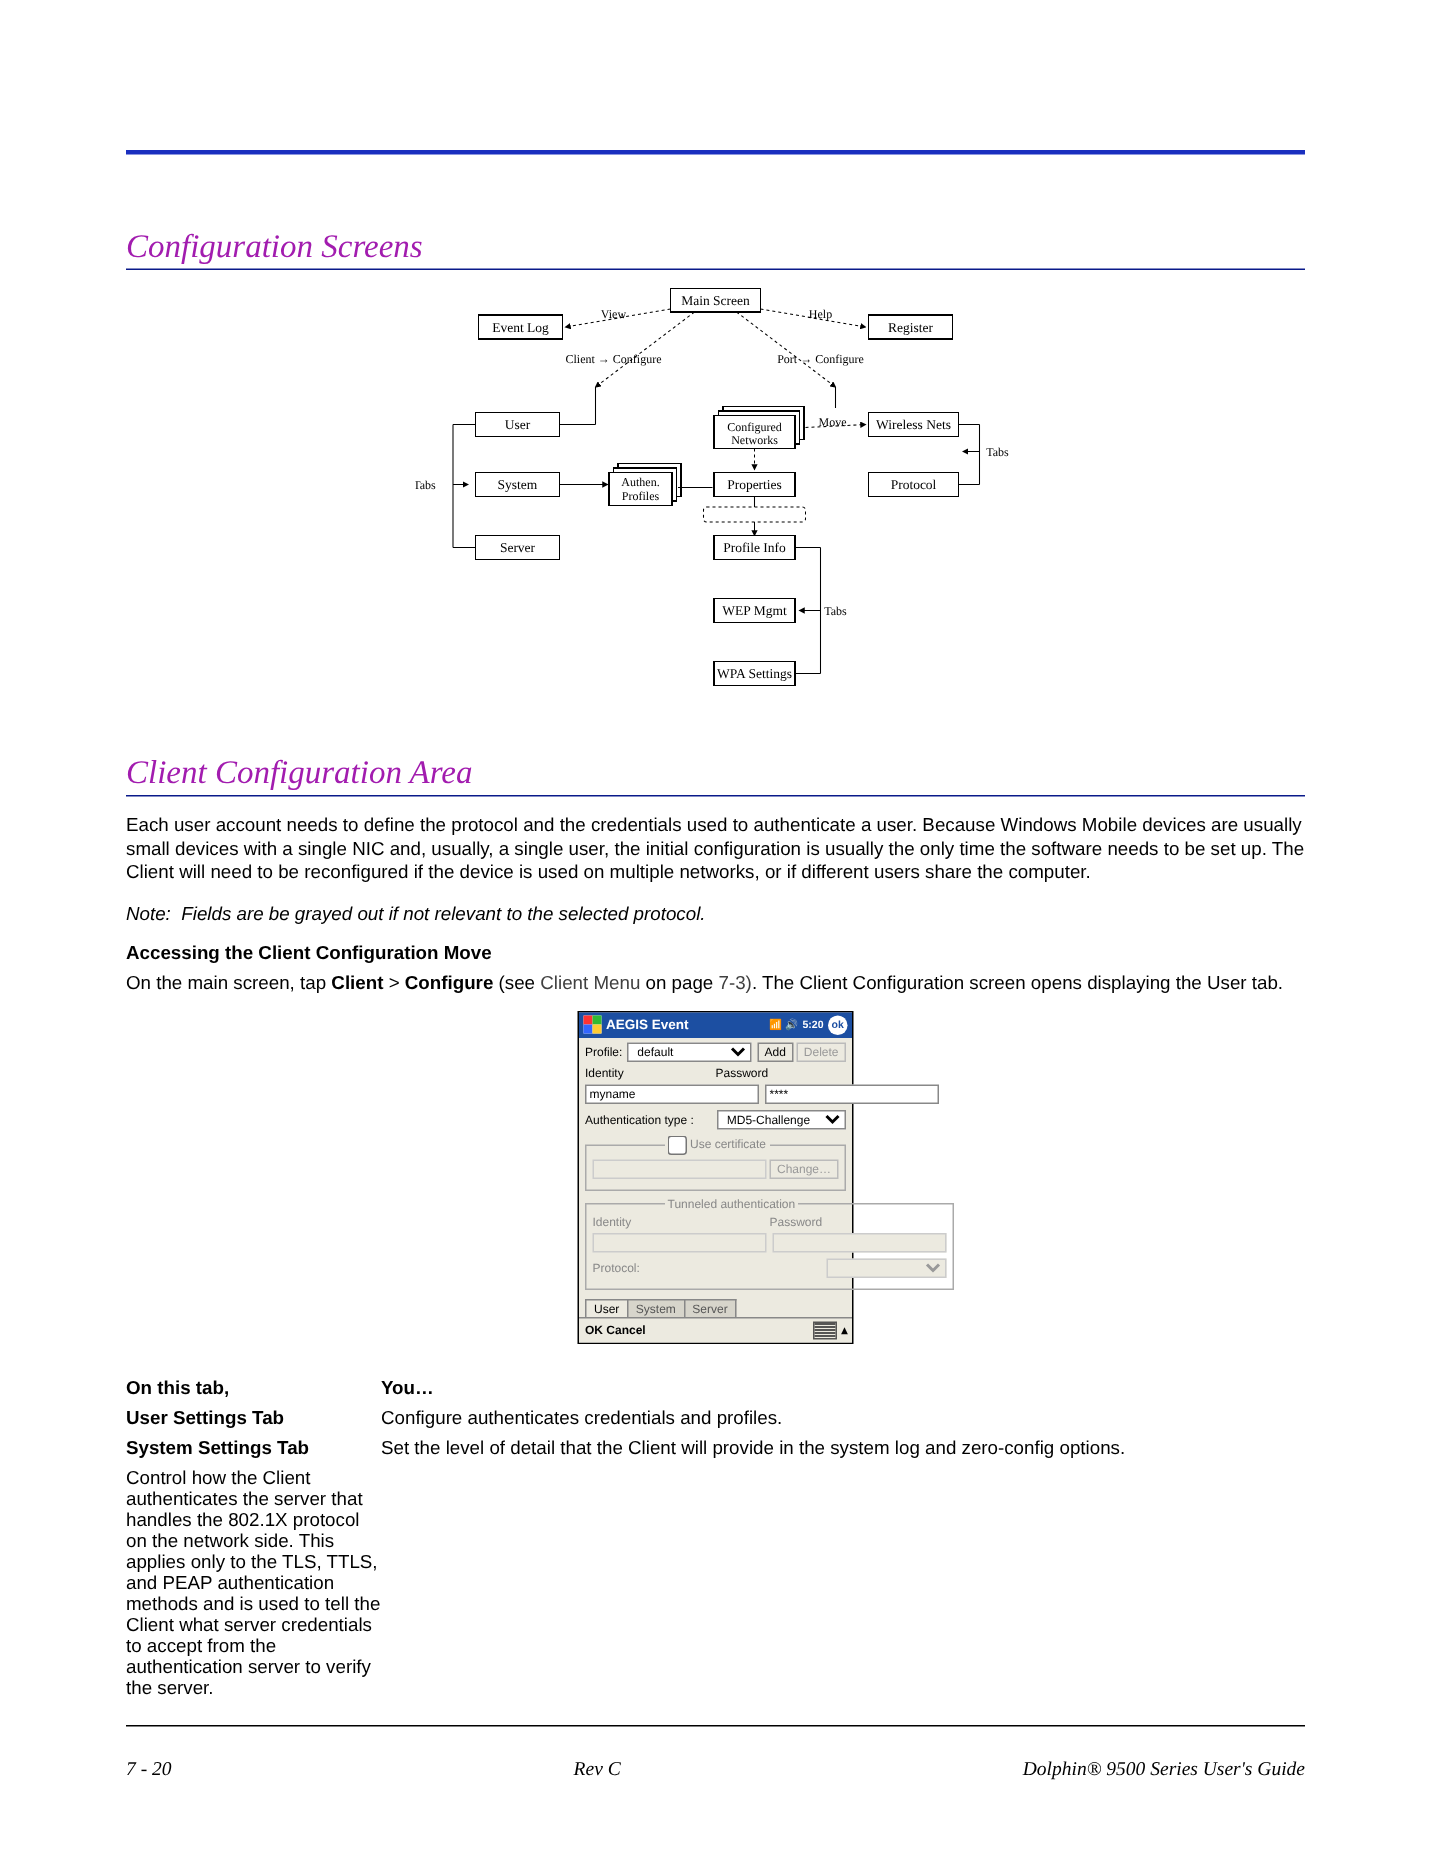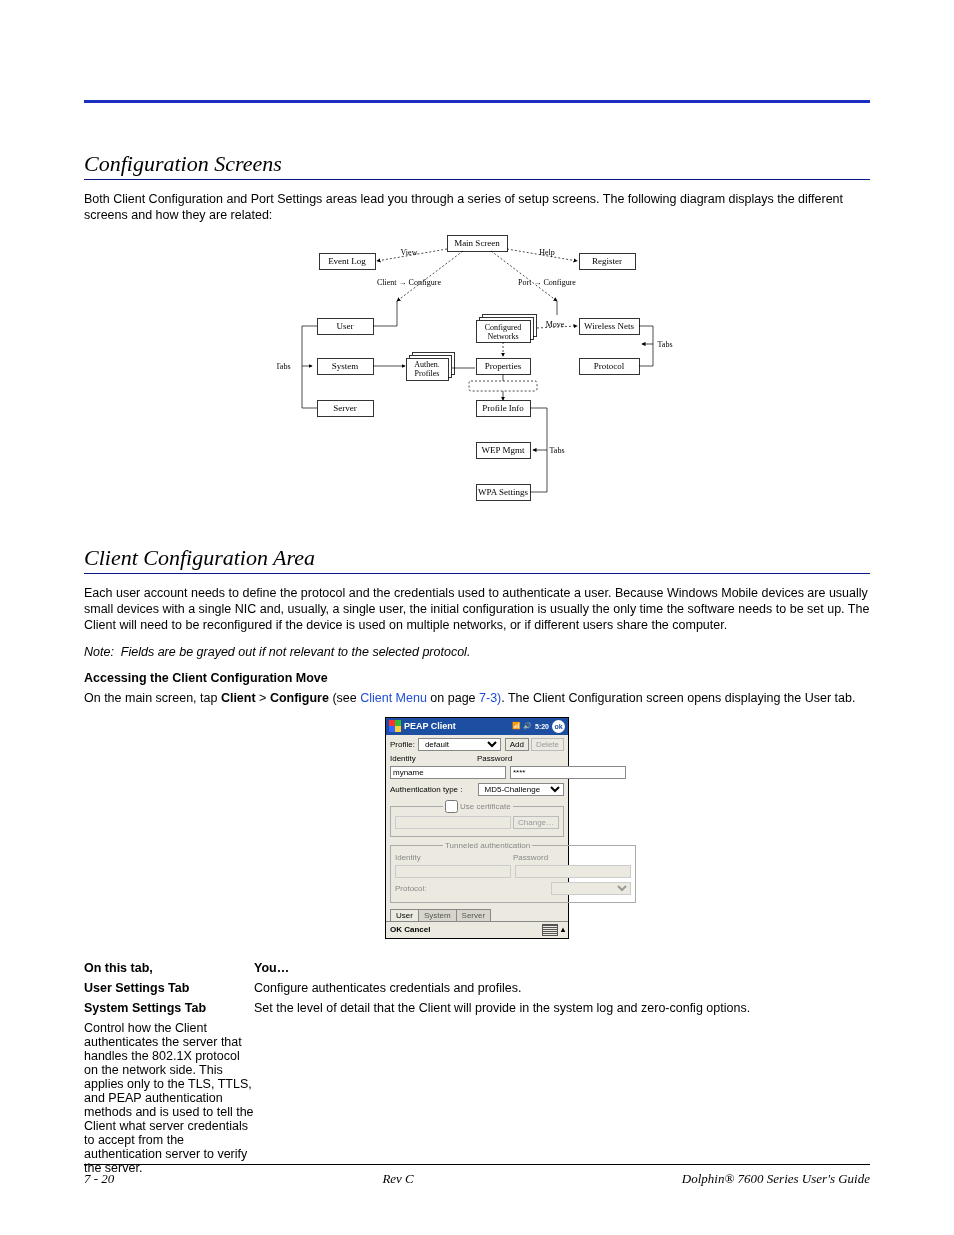--- a/index.html
+++ b/index.html
@@ -18,21 +18,21 @@
   }
   .top-rule {
     border-top: 3px solid #1a2fbf;
     margin: 0 0 48px 0;
   }
   h2.section {
     font-family: "Times New Roman", Times, serif;
     font-style: italic;
     font-weight: 400;
     font-size: 22px;
-    color: #000000;
+    color: #a21caf;
     border-bottom: 1px solid #0a1a8a;
     padding-bottom: 2px;
     margin: 18px 0 12px 0;
   }
   p.body {
     font-size: 12.5px;
     line-height: 1.25;
     margin: 0 0 12px 0;
   }
   p.note {
@@ -43,21 +43,21 @@
   h3.sub {
     font-size: 12.5px;
     font-weight: bold;
     margin: 0 0 6px 0;
   }
   .access-line {
     font-size: 12.5px;
     line-height: 1.25;
     margin: 0 0 10px 0;
   }
-  .linkish { color: #1d4ed8; }
+  .linkish { color: #404040; }
   .diagram-wrap {
     width: 400px;
     margin: 10px auto 30px auto;
   }
   .diagram-wrap svg { display: block; }
   .dbox {
     stroke: #000; fill: #fff; stroke-width: 0.8;
     shape-rendering: crispEdges;
   }
   .dtext {
@@ -166,36 +166,35 @@
     font-size: 12.5px;
     display: grid;
     grid-template-columns: 170px 1fr;
     row-gap: 6px;
   }
   .tab-table .th { font-weight: bold; }
   .footer {
     position: absolute;
     left: 84px; right: 84px; bottom: 48px;
     border-top: 1px solid #000;
-    padding-top: 6px;
+    padding-top: 20px;
     display: flex; justify-content: space-between;
     font-family: "Times New Roman", Times, serif;
     font-style: italic;
     font-size: 13px;
     align-items: flex-end;
   }
 </style>
 </head>
 <body>
 
 <div class="page">
   <div class="top-rule"></div>
 
   <h2 class="section">Configuration Screens</h2>
-  <p class="body">Both Client Configuration and Port Settings areas lead you through a series of setup screens. The following diagram displays the different screens and how they are related:</p>
 
   <div class="diagram-wrap">
     <svg viewBox="0 0 400 280" width="400" height="280">
       <defs>
         <marker id="arrow" markerWidth="6" markerHeight="6" refX="5" refY="3" orient="auto">
           <path d="M0,0 L6,3 L0,6 Z" fill="#000"></path>
         </marker>
       </defs>
 
       <rect class="dbox" x="170" y="0" width="60" height="16"></rect>
@@ -296,21 +295,21 @@
 
   <div class="screenshot-wrap">
     <div class="shot">
       <div class="titlebar">
         <span class="winflag">
           <span style="background:#f33"></span>
             <span style="background:#3b3"></span>
           <span style="background:#36f"></span>
             <span style="background:#fc3"></span>
         </span>
-        <span>PEAP Client</span>
+        <span>AEGIS Event</span>
         <span class="spacer"></span>
         <span class="status-icons">📶 🔊 </span>
         <span class="status-icons">5:20</span>
         <span class="ok">ok</span>
       </div>
       <div class="content">
         <div class="row">
           <span class="label">Profile:</span>
           <select style="flex:1;margin:0 2px 0 3px">
             <option>default</option>
@@ -379,15 +378,15 @@
 
     <div class="th">System Settings Tab</div>
     <div>Set the level of detail that the Client will provide in the system log and zero-config options.</div>
 
     <div>Control how the Client authenticates the server that handles the 802.1X protocol on the network side. This applies only to the TLS, TTLS, and PEAP authentication methods and is used to tell the Client what server credentials to accept from the authentication server to verify the server.</div>
   </div>
 
   <div class="footer">
     <span>7 - 20</span>
     <span>Rev C</span>
-    <span>Dolphin® 7600 Series User's Guide</span>
+    <span>Dolphin® 9500 Series User's Guide</span>
   </div>
 </div>
 
 </body></html>

